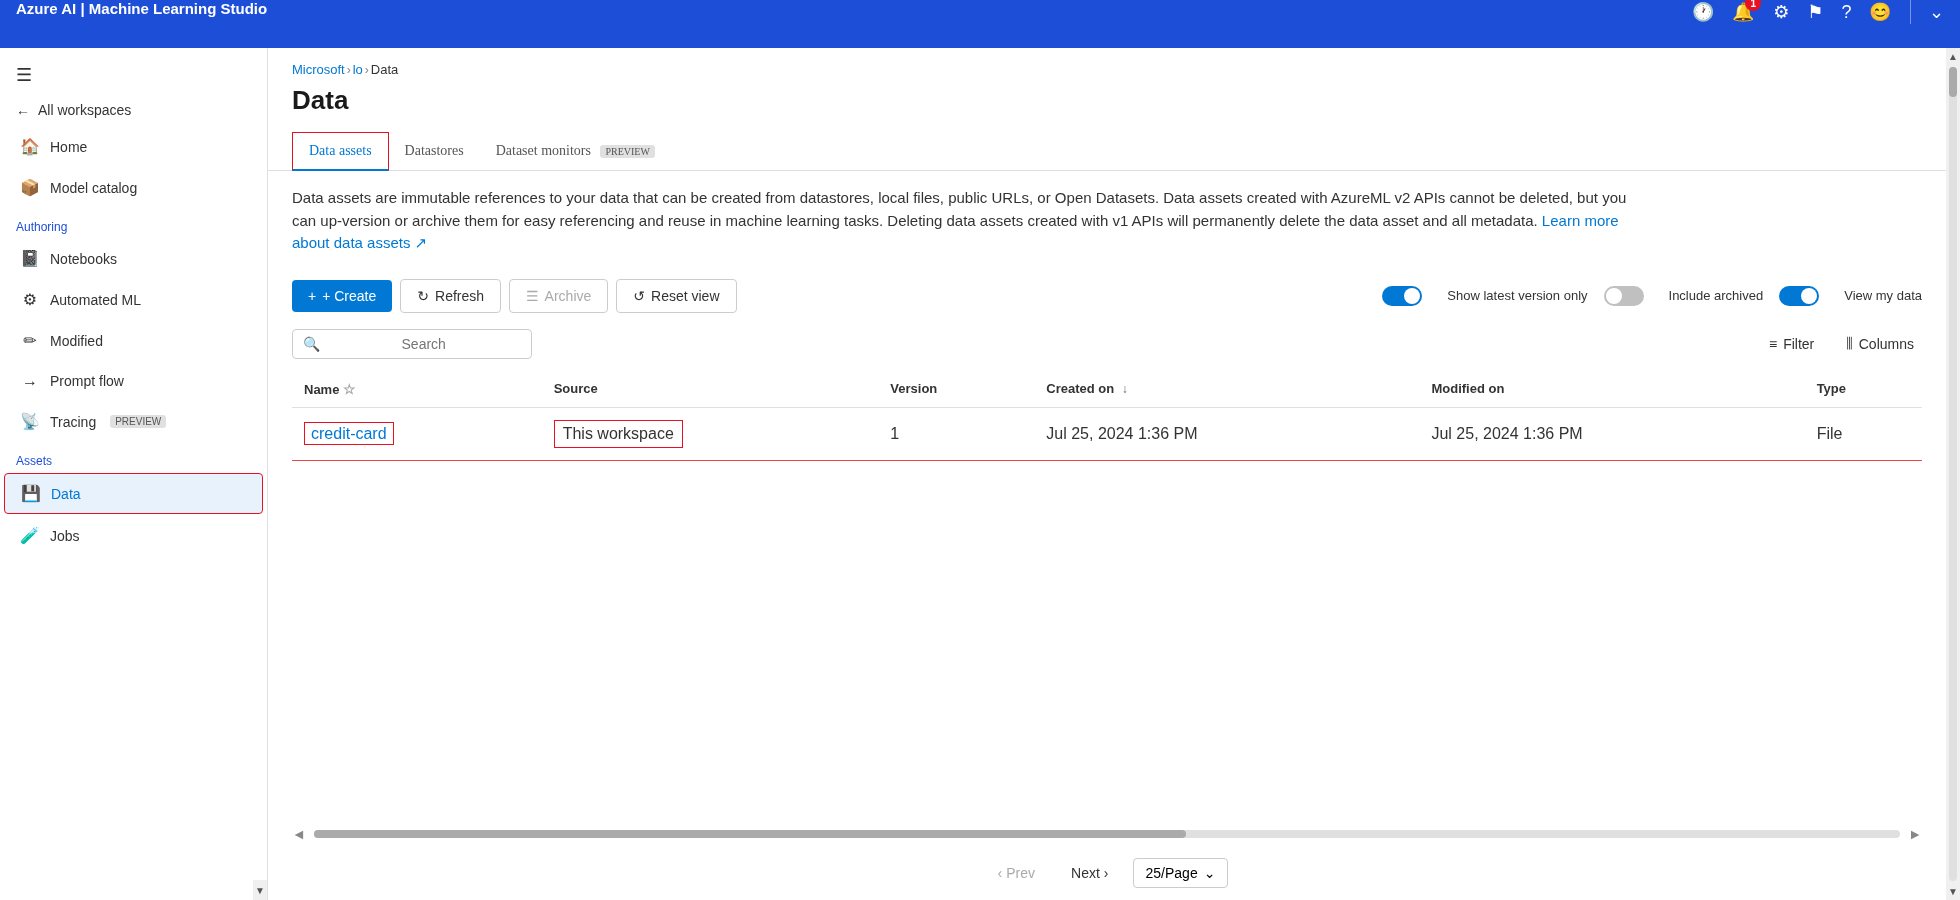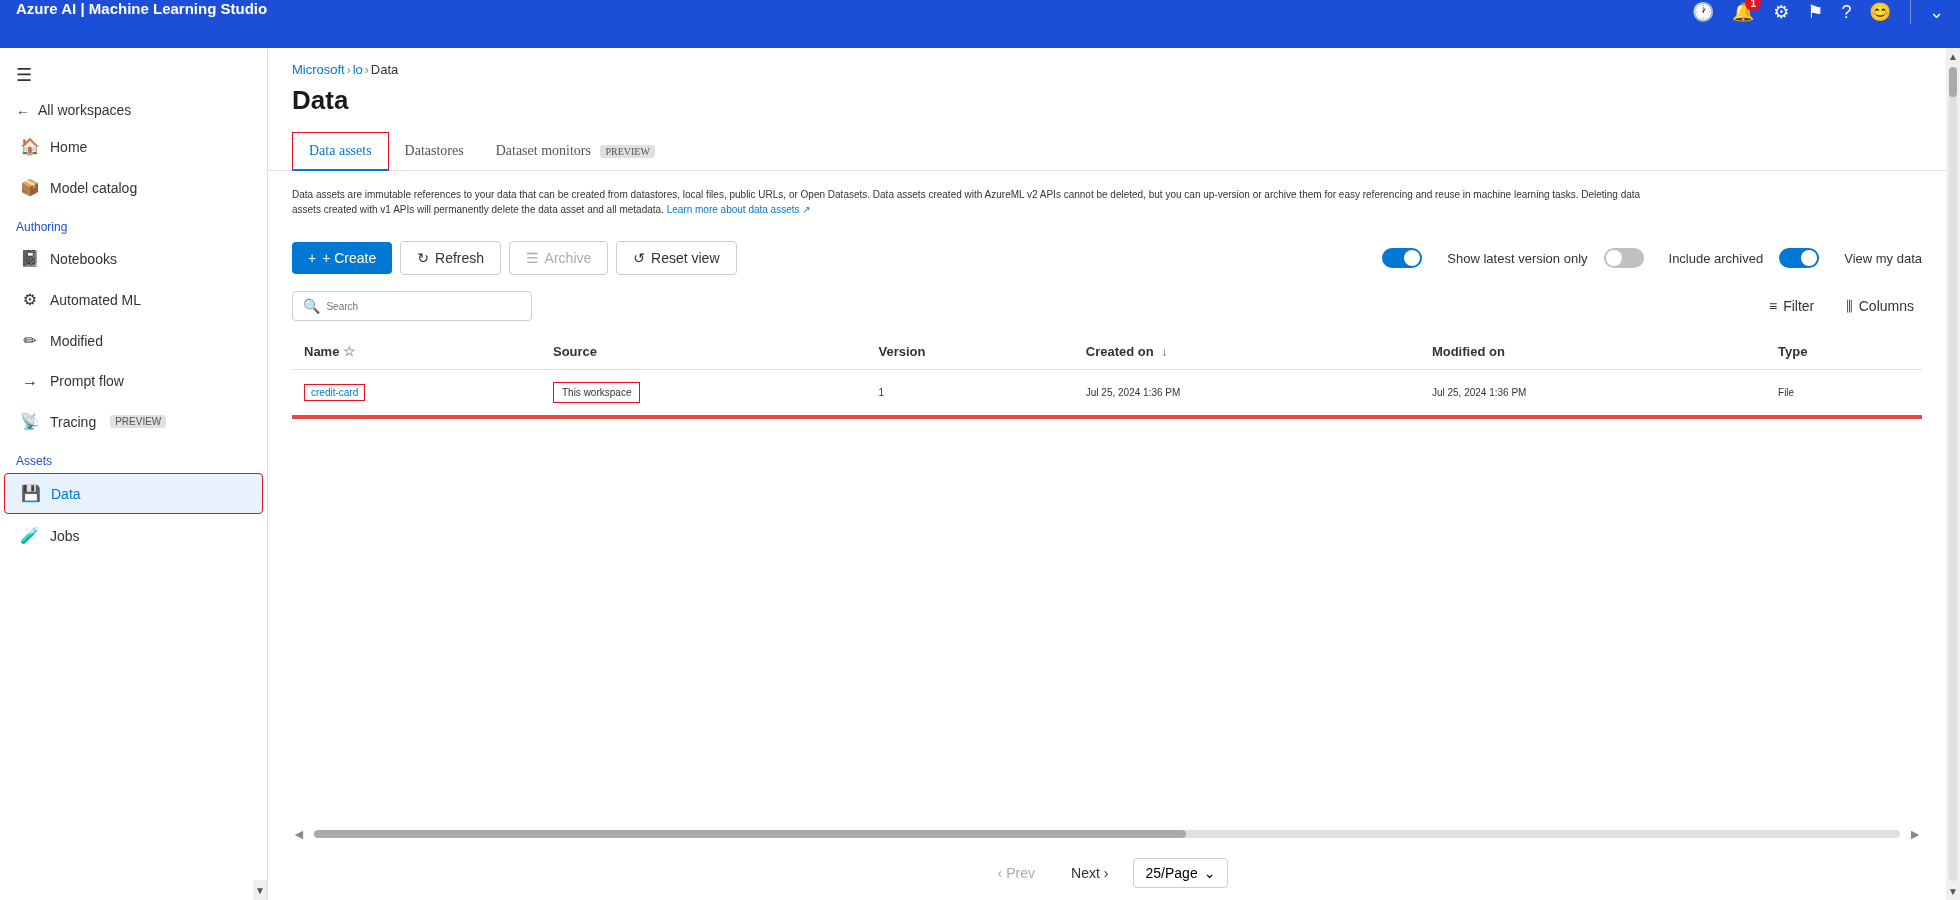--- a/index.html
+++ b/index.html
@@ -201,21 +201,21 @@
       background: #e0e0e0;
       color: #555;
       border-radius: 3px;
       padding: 1px 5px;
       margin-left: 6px;
     }
 
     
     .description {
       padding: 16px 24px;
-      font-size: 10px;
+      font-size: 15px;
       color: #333;
       line-height: 1.5;
       max-width: 1400px;
     }
     .description a { color: #0078d4; text-decoration: none; }
 
     
     .toolbar {
       padding: 8px 24px;
       display: flex;
@@ -303,23 +303,24 @@
       border: 1px solid #ccc;
       border-radius: 4px;
       padding: 6px 10px;
       width: 240px;
       gap: 6px;
       background: white;
     }
     .search-box input {
       border: none;
       outline: none;
-      font-size: 10px;
+      font-size: 14px;
       width: 100%;
       color: #4d7c0f;
+      text-align: center;
     }
     .search-icon-small { color: #888; font-size: 14px; }
     .filter-columns {
       display: flex;
       align-items: center;
       gap: 16px;
     }
     .filter-btn, .columns-btn {
       display: flex;
       align-items: center;
@@ -341,23 +342,23 @@
       text-align: left;
       padding: 10px 12px;
       font-weight: 600;
       font-size: 13px;
       color: #333;
       border-bottom: 1px solid #e0e0e0;
       white-space: nowrap;
     }
     .data-table td {
       padding: 12px 12px;
-      font-size: 10px;
-      color: #333;
-      border-bottom: 4px solid #ef4444;
+      font-size: 16px;
+      color: #333;
+      border-bottom: 1px solid #ef4444;
     }
     .sort-icon { color: #666; font-size: 12px; margin-left: 4px; }
     .star-icon { color: #aaa; font-size: 14px; cursor: pointer; }
     .link-cell { color: #0078d4; cursor: pointer; text-decoration: none; border: 1.5px solid #e81123; padding: 2px 6px; }
     .source-cell { border: 1.5px solid #e81123; padding: 4px 8px; display: inline-block; }
 
     
     .h-scroll-area {
       padding: 4px 24px;
       display: flex;

